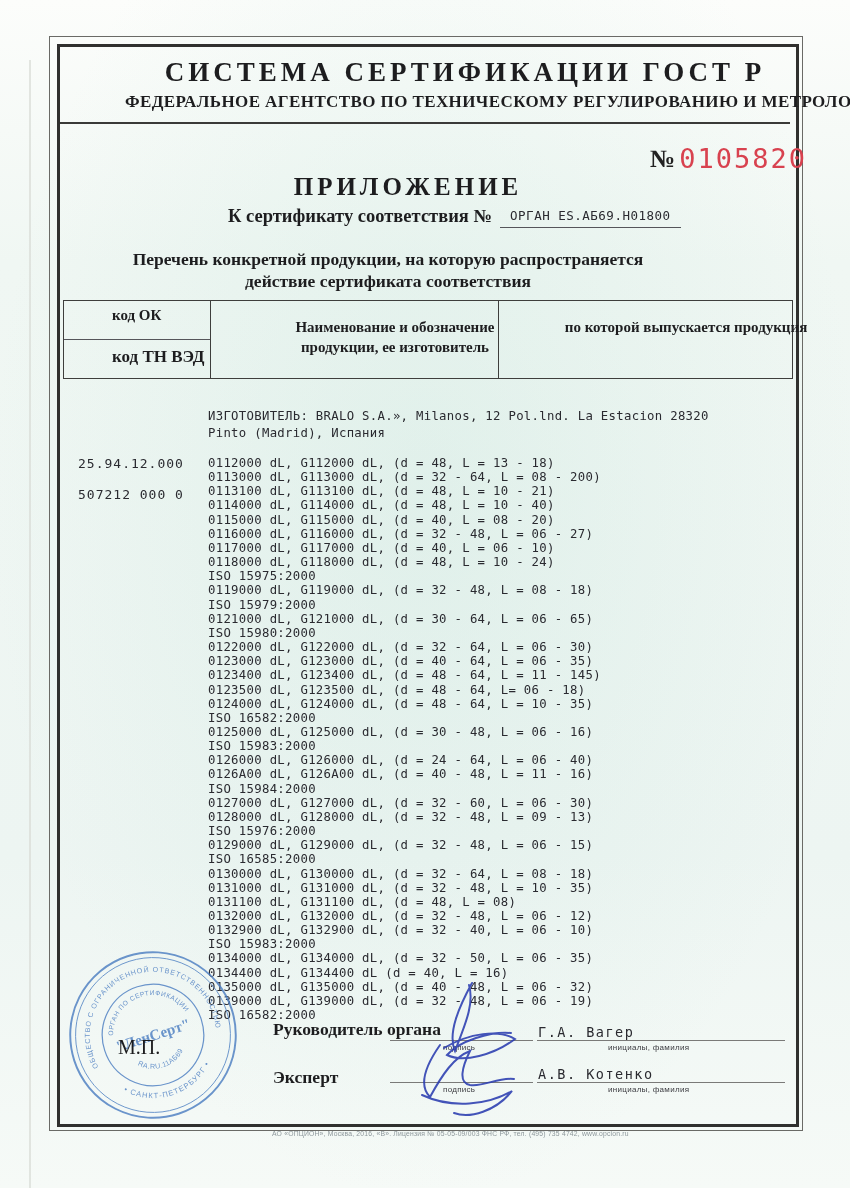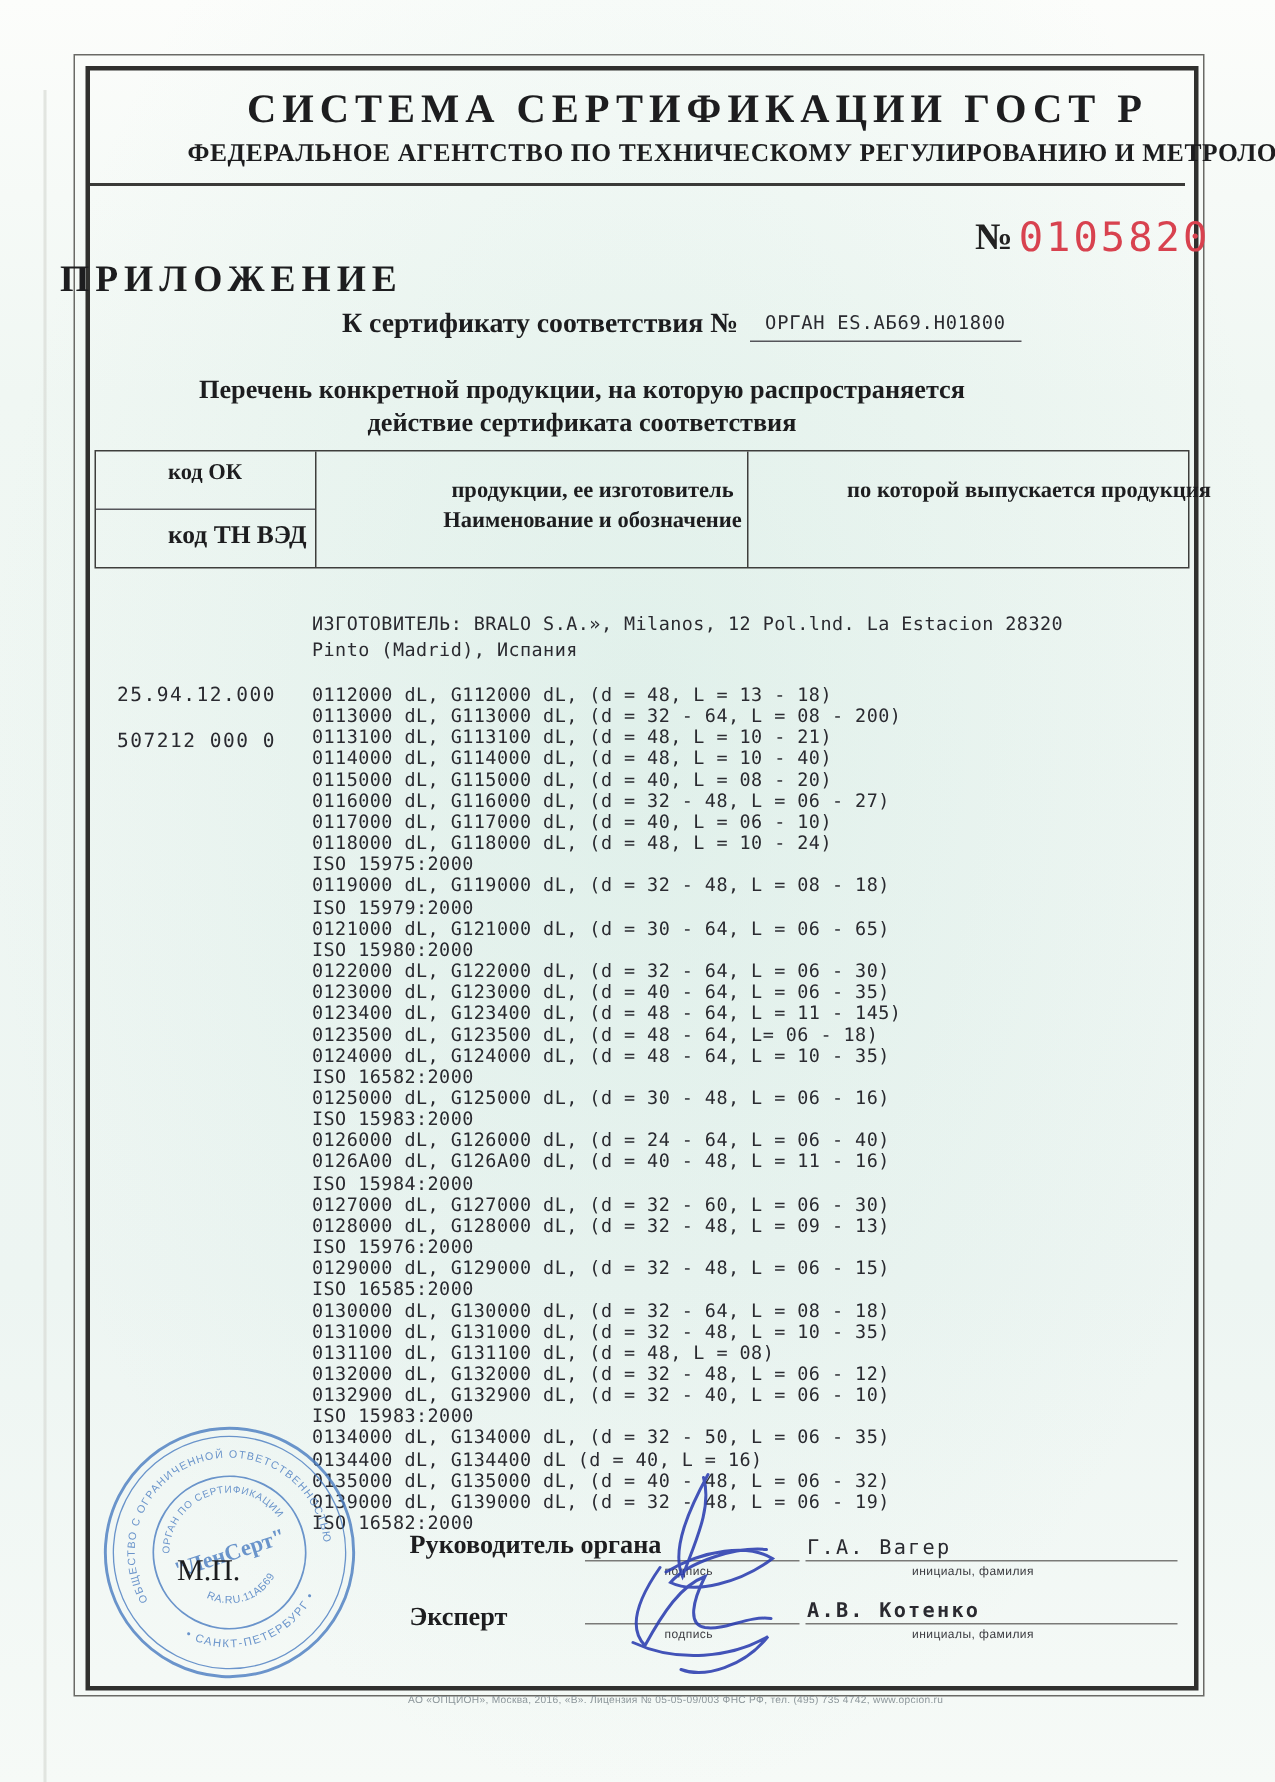--- a/index.html
+++ b/index.html
@@ -28,21 +28,21 @@
     font-size:27px;letter-spacing:4px;}
   .header-agency{position:absolute;left:0;top:92px;width:850px;text-align:right;
     font-size:17px;letter-spacing:0.4px;}
   .header-divider{position:absolute;left:60px;top:122px;width:730px;height:2px;background:#3a3a38;}
 
   .serial{position:absolute;left:610px;top:143px;white-space:nowrap;}
   .serial .no{font-size:25px;font-weight:bold;color:#222;}
   .serial .num{font-family:"DejaVu Sans Mono","Liberation Mono",monospace;
     font-size:27px;color:#d8424f;letter-spacing:2px;vertical-align:-1px;}
 
-  .doc-title{position:absolute;left:0;top:173px;width:736px;text-align:left;
+  .doc-title{position:absolute;left:0;top:173px;width:736px;text-align:center;
     font-size:25px;letter-spacing:4px;}
 
   .cert-ref{position:absolute;left:188px;top:206px;white-space:nowrap;}
   .cert-ref .lbl{font-size:18.5px;}
   .cert-ref .numwrap{display:inline-block;vertical-align:2px;margin-left:8px;
     border-bottom:1.3px solid #55555a;padding:0 10px 3px 10px;}
   .cert-ref .num{font-size:12.5px;letter-spacing:0.5px;}
 
   .subtitle{position:absolute;left:58px;top:248px;width:580px;text-align:center;
     font-size:17.5px;line-height:22px;}
@@ -75,21 +75,21 @@
   .sl-1a{left:390px;top:1040px;width:143px;}
   .sl-1b{left:537px;top:1040px;width:248px;}
   .sl-2a{left:390px;top:1082px;width:143px;}
   .sl-2b{left:537px;top:1082px;width:248px;}
   .sig-caption{position:absolute;font-size:8px;color:#3b3b40;letter-spacing:0.3px;}
   .sc-1a{left:443px;top:1043px;}
   .sc-1b{left:608px;top:1043px;}
   .sc-2a{left:443px;top:1085px;}
   .sc-2b{left:608px;top:1085px;}
   .sig-name-1{position:absolute;left:538px;top:1024px;font-size:13.5px;letter-spacing:1.5px;}
-  .sig-name-2{position:absolute;left:538px;top:1066px;font-size:13.5px;letter-spacing:1.5px;font-weight:bold;}
+  .sig-name-2{position:absolute;left:538px;top:1066px;font-size:13.5px;letter-spacing:1.5px;}
   .ink{position:absolute;left:398px;top:953px;width:185px;height:172px;z-index:6;}
 
   .footer-imprint{position:absolute;left:272px;top:1130px;width:400px;
     font-size:6.8px;color:#8d979b;letter-spacing:0.2px;}
 </style>
 </head>
 <body>
 
 <div class="paper">
   <div class="scan-edge-left"></div>
@@ -116,22 +116,22 @@
     <div>действие сертификата соответствия</div>
   </div>
 
   <div class="hdr-table">
     <div class="v1"></div>
     <div class="v2"></div>
     <div class="h1"></div>
     <div class="c-ok serif-b">код ОК</div>
     <div class="c-tn serif-b">код ТН ВЭД</div>
     <div class="c-mid serif-b">
+      <div>Наименование и обозначение</div>
       <div>продукции, ее изготовитель</div>
-      <div>Наименование и обозначение</div>
     </div>
     <div class="c-right serif-b">
       <div>по которой выпускается продукция</div>
     </div>
   </div>
 
   <pre class="manufacturer mono">ИЗГОТОВИТЕЛЬ: BRALO S.A.», Milanos, 12 Pol.lnd. La Estacion 28320
 Pinto (Madrid), Испания</pre>
   <div class="code-ok mono">25.94.12.000</div>
   <div class="code-tn mono">507212 000 0</div>

